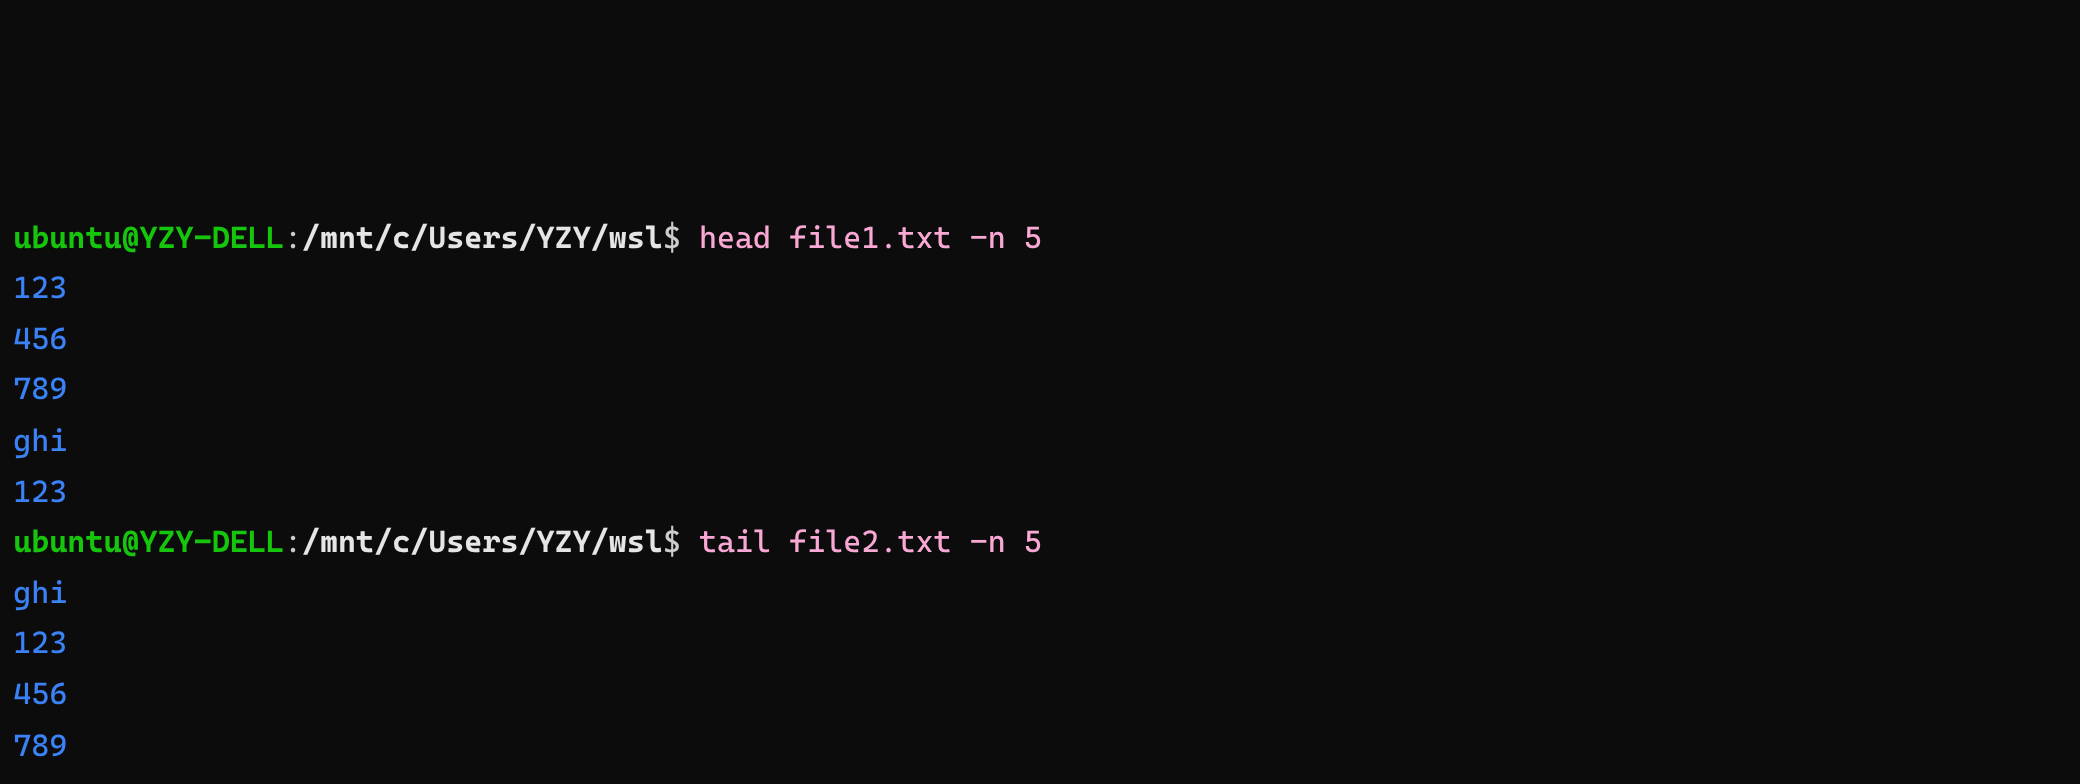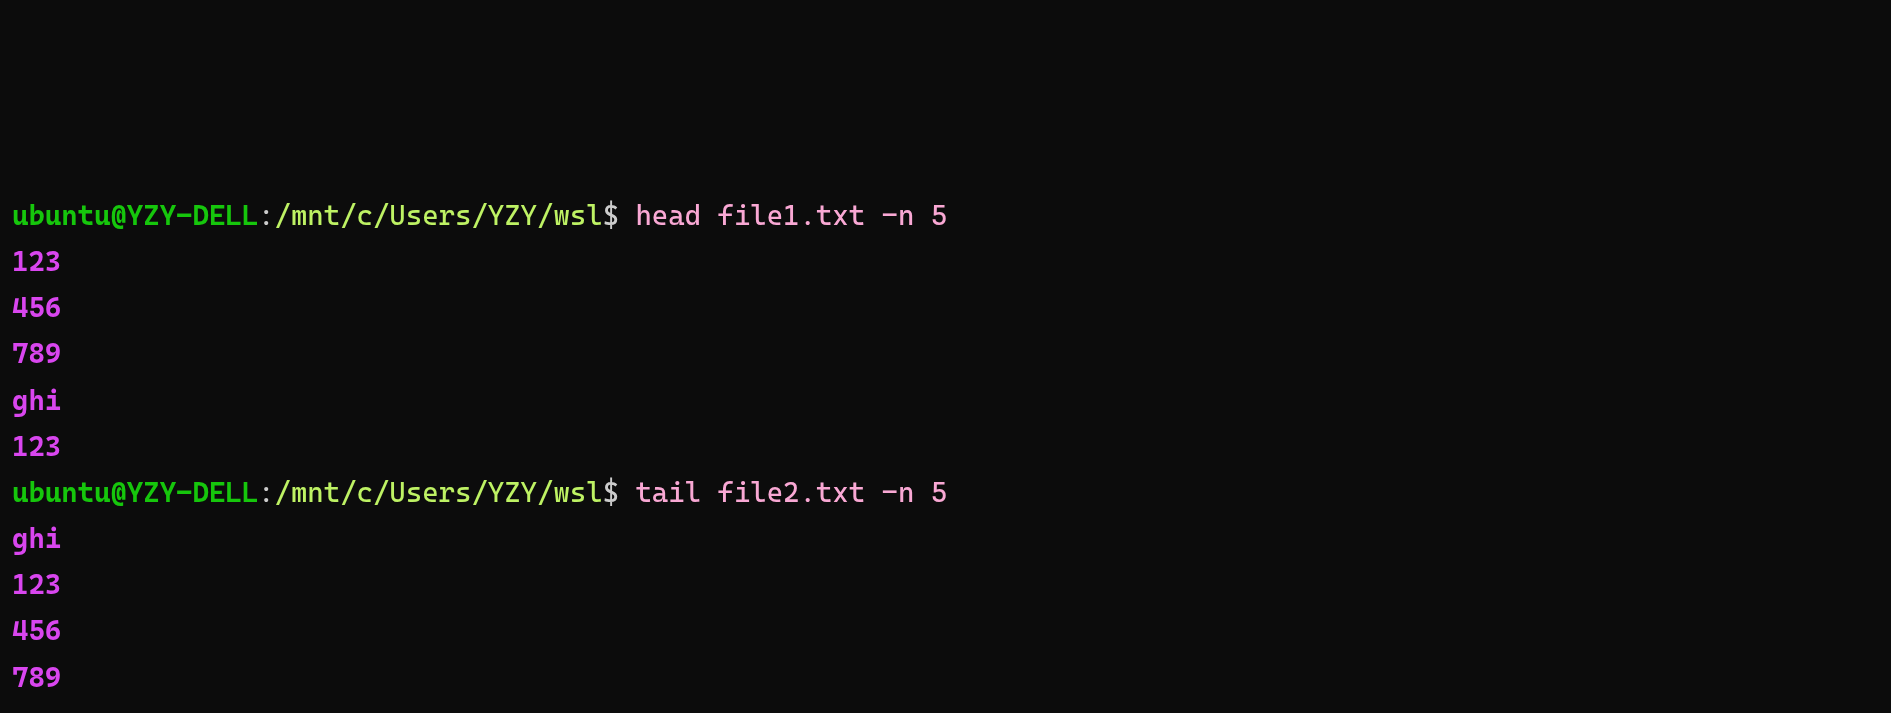--- a/index.html
+++ b/index.html
@@ -17,32 +17,31 @@
       width: 1891px;
       height: 713px;
       overflow: hidden;
       white-space: pre;
     }
     .prompt-user {
       color: #16c60c;
       font-weight: bold;
     }
     .prompt-path {
-      color: #bef264;
-      font-weight: normal;
+      color: #e5e5e5;
+      font-weight: bold;
     }
     .prompt-dollar {
       color: #cccccc;
     }
     .command {
       color: #f9a8d4;
     }
     .output {
-      color: #d946ef;
-      font-weight: bold;
+      color: #3b82f6;
     }
     .line {
       display: block;
     }
   </style>
 </head>
 <body>
 
 
 

